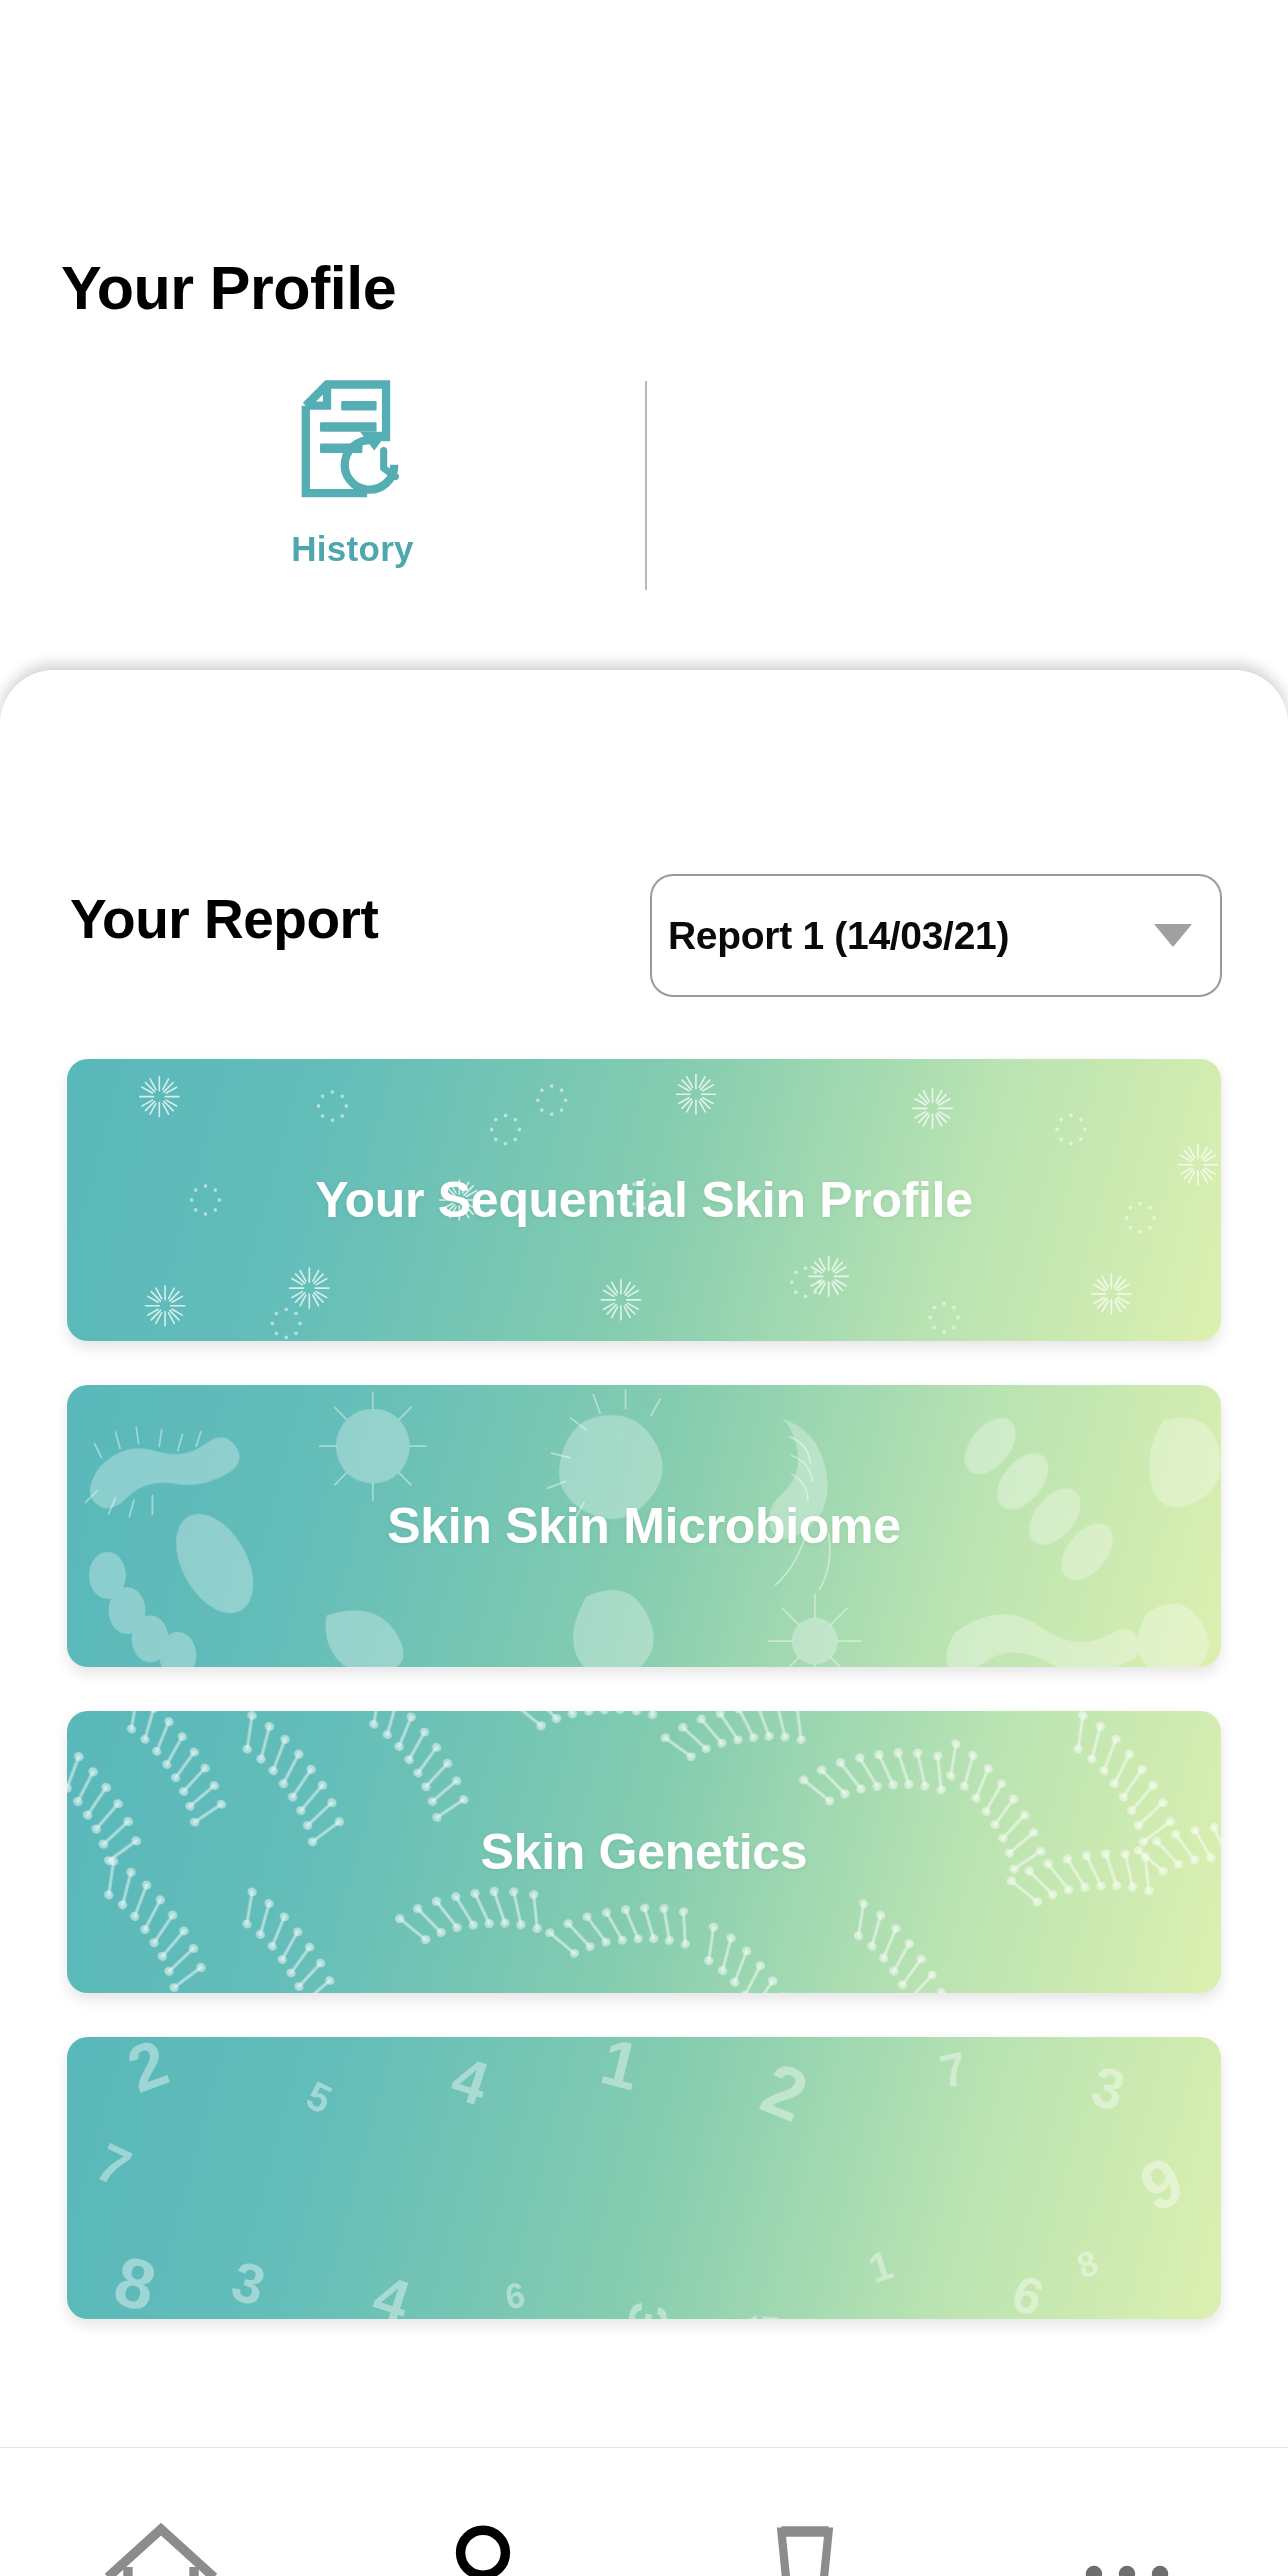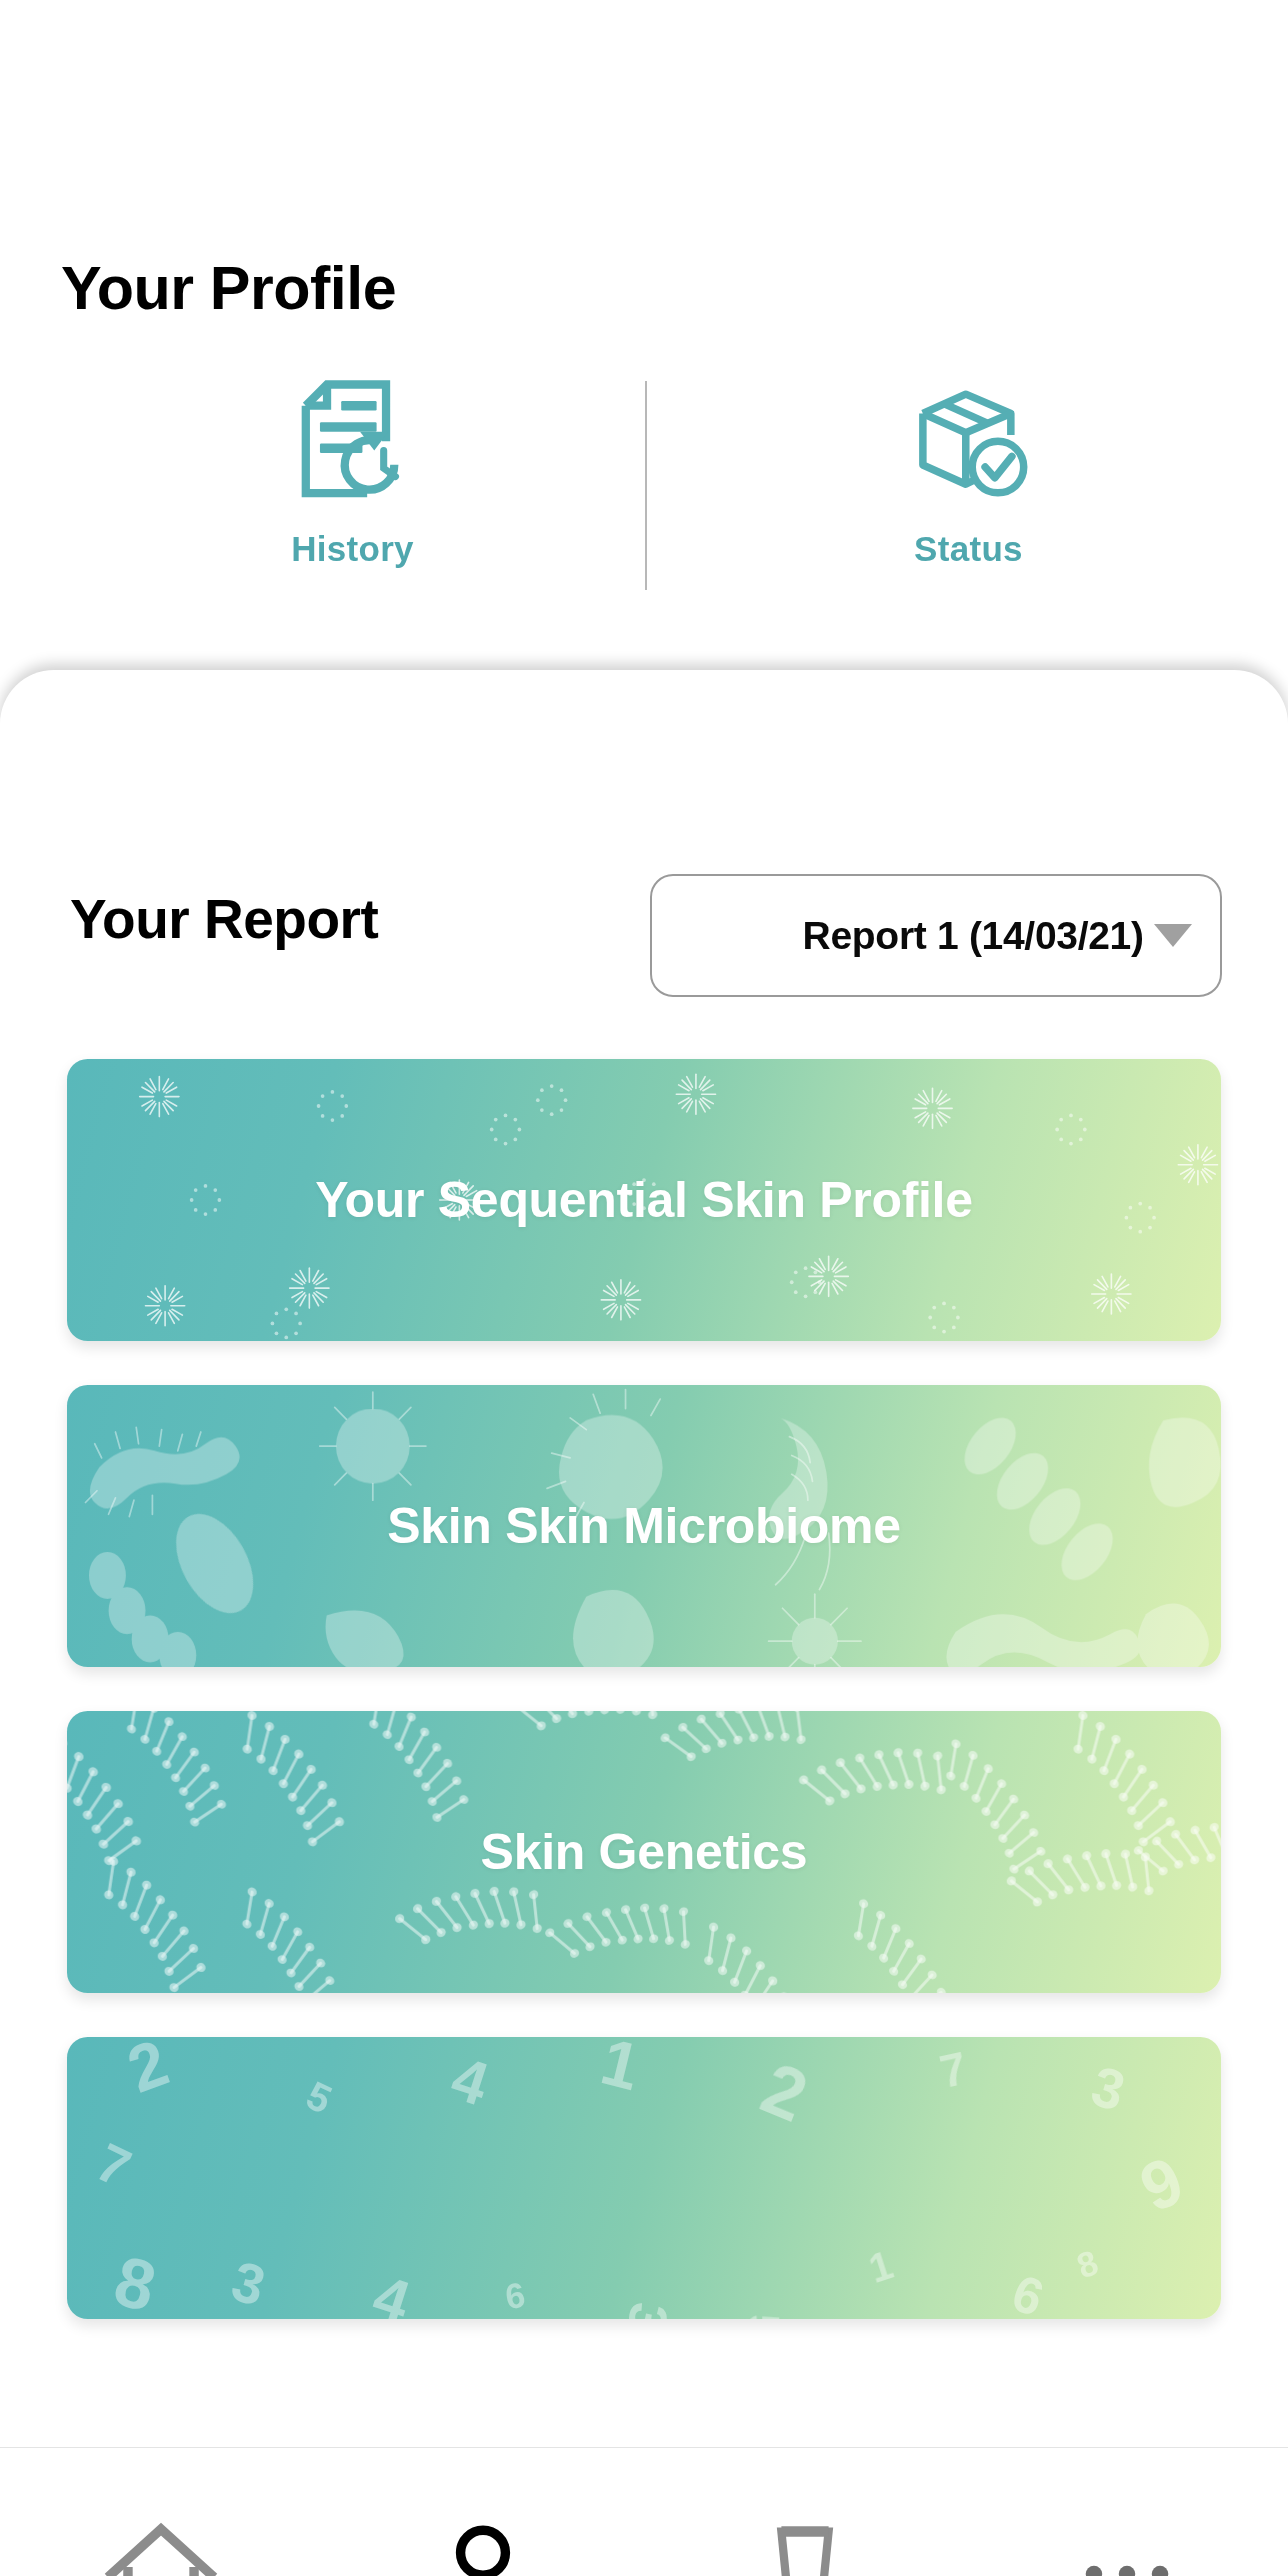--- a/index.html
+++ b/index.html
@@ -75,21 +75,21 @@
     width: 1288px; height: 1777px;
     background: #ffffff;
     border-radius: 54px 54px 0 0;
     box-shadow: 0 -5.2px 13.4px rgba(0,0,0,0.18);
   }
 
   
   .report-row {
     position: absolute;
     left: 0; top: 860px;
-    width: 1288px; height: 149px; text-align: right;
+    width: 1288px; height: 149px;
   }
   .report-title {
     position: absolute;
     left: 70px; top: 32px;
     font-size: 55px;
     font-weight: bold;
     color: #000000;
     letter-spacing: -0.5px;
     line-height: 1;
   }
@@ -210,36 +210,20 @@
           </g>
           <polygon points="56,44 80,44 68,60" fill="#55AEB4"></polygon>
           <g stroke="#55AEB4" stroke-width="6" stroke-linecap="round" fill="none">
             <path d="M76 60 L76 75 L86 82"></path>
           </g>
         </svg>
       </div>
       <div class="top-tab-label">History</div>
     </div>
 
-    <div class="top-tab status">
-      <div class="top-tab-icon">
-        <svg viewBox="0 0 110 108">
-          <g fill="none" stroke="#55AEB4" stroke-width="7" stroke-linejoin="round">
-            <path d="M12 26 L52 8 L94 26 L94 46"></path>
-            <path d="M12 26 L12 74 L52 92 L62 87"></path>
-            <path d="M52 44 L52 92"></path>
-            <path d="M12 26 L52 44 L94 26"></path>
-            <path d="M32 17 L72 35"></path>
-          </g>
-          <circle cx="82" cy="76" r="24" fill="none" stroke="#55AEB4" stroke-width="7"></circle>
-          <path d="M70 76 L79 86 L95 66" fill="none" stroke="#55AEB4" stroke-width="7" stroke-linecap="round" stroke-linejoin="round"></path>
-        </svg>
-      </div>
-      <div class="top-tab-label">Status</div>
-    </div>
   </div>
 
   <div class="tab-divider"></div>
 
   <div class="sheet"></div>
 
   <div class="report-row">
     <div class="report-title">Your Report</div>
 
     <div class="report-select">

